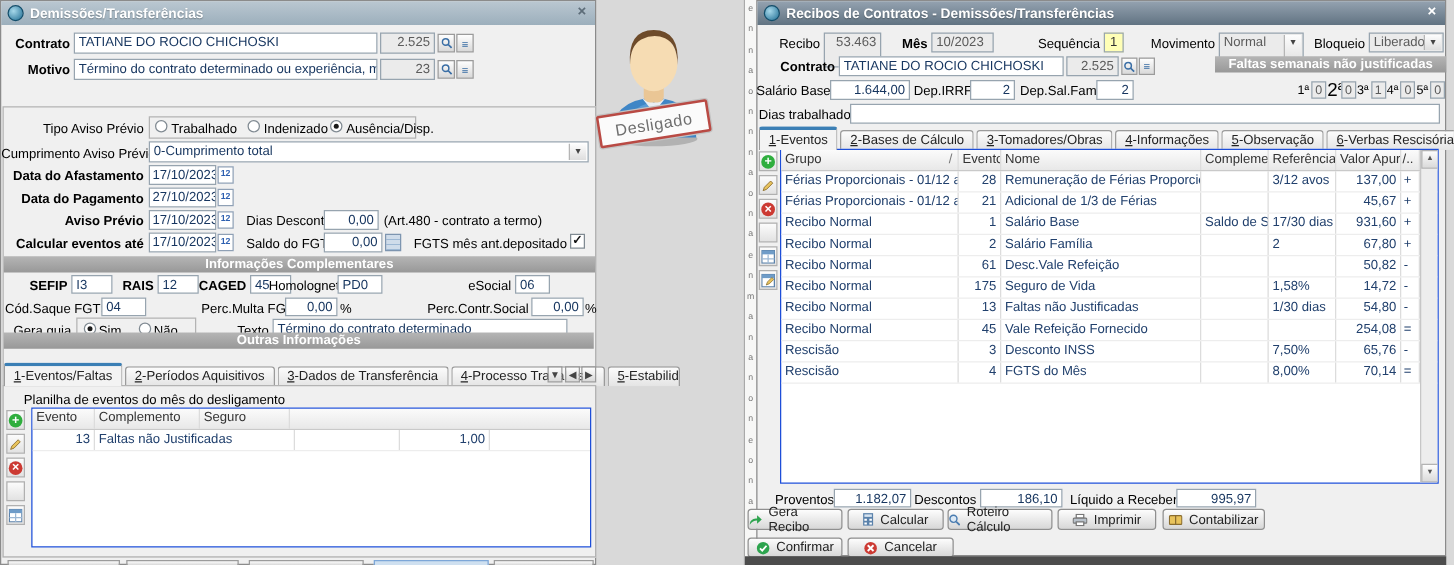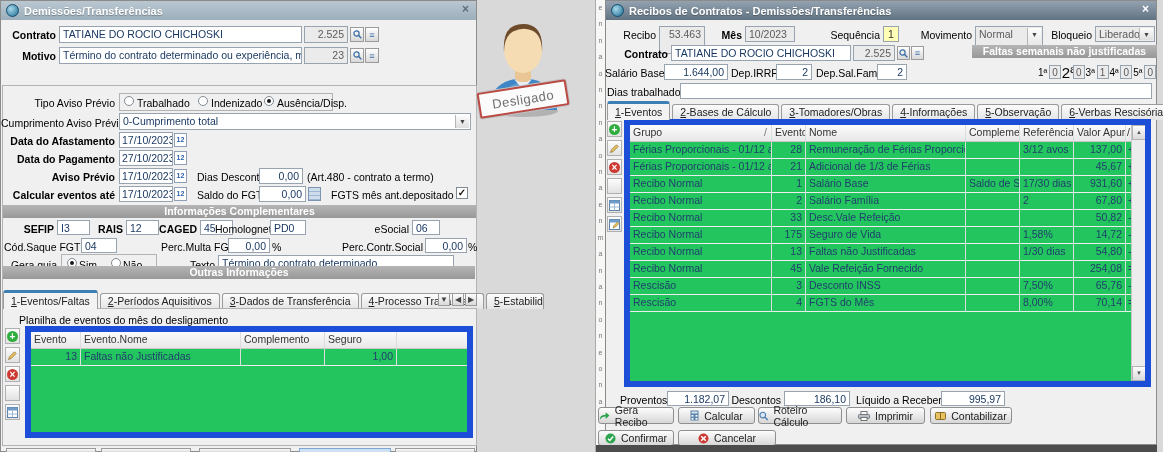--- a/index.html
+++ b/index.html
@@ -38,21 +38,21 @@
   .radio.sel::after{content:"";position:absolute;left:2px;top:2px;width:4px;height:4px;border-radius:50%;background:#1a1a1a}
   .chk{position:absolute;width:12px;height:12px;border:1px solid #808a92;background:#fff;box-sizing:border-box;
        font-size:10px;line-height:10px;text-align:center;font-weight:bold;color:#111}
   .cal{position:absolute;width:13px;height:14px;background:#fff;border:1px solid #8fa0b5;box-sizing:border-box;
        font-size:7px;color:#2d5fb0;text-align:center;line-height:12px;font-weight:bold}
   .calcic{position:absolute;width:13px;height:14px;background:repeating-linear-gradient(#cfdcea 0 3px,#9db8d4 3px 4px);border:1px solid #7d95b0;box-sizing:border-box}
   .sbtn{position:absolute;background:linear-gradient(#fefefe,#d9d9d9);border:1px solid #9b9b9b;box-sizing:border-box;
         display:flex;align-items:center;justify-content:center;font-size:8px;color:#444}
   .ddarrow{position:absolute;width:13px;background:linear-gradient(#fdfdfd,#dedede);border-left:1px solid #b5b5b5;
            right:1px;top:1px;bottom:1px;text-align:center;font-size:7px;color:#444;line-height:13px}
-  .grid{position:absolute;background:#22c55e;border:6px solid #1d4ed8;box-sizing:border-box;overflow:hidden}
+  .grid{position:absolute;background:#ffffff;border:1px solid #1d4ed8;box-sizing:border-box;overflow:hidden}
   .ghead{display:flex;height:16px;background:linear-gradient(#fbfbfb,#e8e8e8);border-bottom:1px solid #c9c9c9;color:#333}
   .gc{box-sizing:border-box;border-right:1px solid #dcdcdc;padding:1px 3px;white-space:nowrap;overflow:hidden;flex:none;line-height:13px}
   .grow{display:flex;height:16px;border-bottom:1px solid #ededed;color:#21406d}
   .ti{position:absolute;width:15px;height:16px;border:1px solid #b0b0b0;background:linear-gradient(#fcfcfc,#e2e2e2);
       box-sizing:border-box;display:flex;align-items:center;justify-content:center}
   .ico-circ{width:11px;height:11px;border-radius:50%;color:#fff;font-size:10px;line-height:11px;text-align:center;font-weight:bold}
   .btn{position:absolute;background:linear-gradient(#fdfdfd,#d7d7d7);border:1px solid #8f8f8f;border-radius:3px;
        box-sizing:border-box;display:flex;align-items:center;justify-content:center;gap:5px;font-size:10.5px;color:#222}
   .sb{position:absolute;background:#ededed;border-left:1px solid #c6c6c6;box-sizing:border-box}
   .sbb{position:absolute;left:0;width:14px;height:15px;background:linear-gradient(#fdfdfd,#dadada);border:1px solid #b3b3b3;
@@ -229,21 +229,20 @@
         <rect x="0.5" y="0.5" width="10" height="10" fill="#fff" stroke="#5b82ab"></rect>
         <rect x="0.5" y="0.5" width="10" height="3" fill="#6f9cc8"></rect>
         <line x1="0.5" y1="7" x2="10.5" y2="7" stroke="#9db8d4"></line>
         <line x1="5.5" y1="3.5" x2="5.5" y2="10.5" stroke="#9db8d4"></line>
       </svg>
   </div>
 
   <div class="grid" style="left:24px;top:325px;width:448px;height:112px">
     <div class="ghead">
       <div class="gc" style="width:50px">Evento</div>
-      <div class="gc" style="width:160px">Evento.Nome</div>
       <div class="gc" style="width:84px">Complemento</div>
       <div class="gc" style="width:72px">Seguro</div>
       <div class="gc" style="flex:1;border-right:none"></div>
     </div>
     <div>
 
         <div class="grow">
           <div class="gc num" style="width:50px">13</div>
           <div class="gc" style="width:160px">Faltas não Justificadas</div>
           <div class="gc" style="width:84px"></div>
@@ -435,21 +434,21 @@
         <div class="gc num" style="width:34px">2</div>
         <div class="gc" style="width:160px">Salário Família</div>
         <div class="gc" style="width:54px"></div>
         <div class="gc" style="width:54px">2</div>
         <div class="gc num" style="width:52px">67,80</div>
         <div class="gc" style="width:15px;padding:1px 2px">+</div>
       </div>
 
       <div class="grow">
         <div class="gc" style="width:142px">Recibo Normal</div>
-        <div class="gc num" style="width:34px">33</div>
+        <div class="gc num" style="width:34px">61</div>
         <div class="gc" style="width:160px">Desc.Vale Refeição</div>
         <div class="gc" style="width:54px"></div>
         <div class="gc" style="width:54px"></div>
         <div class="gc num" style="width:52px">50,82</div>
         <div class="gc" style="width:15px;padding:1px 2px">-</div>
       </div>
 
       <div class="grow">
         <div class="gc" style="width:142px">Recibo Normal</div>
         <div class="gc num" style="width:34px">175</div>
@@ -553,21 +552,21 @@
   <span>Contabilizar</span>
 </div>
 
 <div class="btn" style="left:598px;top:430px;width:76px;height:16px">
   <svg width="11" height="11" viewBox="0 0 11 11">
       <circle cx="5.5" cy="5.5" r="5" fill="#2da44e"></circle>
       <polyline points="3,5.7 4.8,7.5 8.2,3.6" fill="none" stroke="#fff" stroke-width="1.5"></polyline>
     </svg>
   <span>Confirmar</span>
 </div>
-<div class="btn" style="left:678px;top:430px;width:98px;height:16px">
+<div class="btn" style="left:678px;top:430px;width:85px;height:16px">
   <svg width="11" height="11" viewBox="0 0 11 11">
       <circle cx="5.5" cy="5.5" r="5" fill="#cc3a33"></circle>
       <line x1="3.2" y1="3.2" x2="7.8" y2="7.8" stroke="#fff" stroke-width="1.5"></line>
       <line x1="7.8" y1="3.2" x2="3.2" y2="7.8" stroke="#fff" stroke-width="1.5"></line>
     </svg>
   <span>Cancelar</span>
 </div>
 
 <div class="strip" style="left:596px;top:445px;width:561px;height:7px"></div>
 

